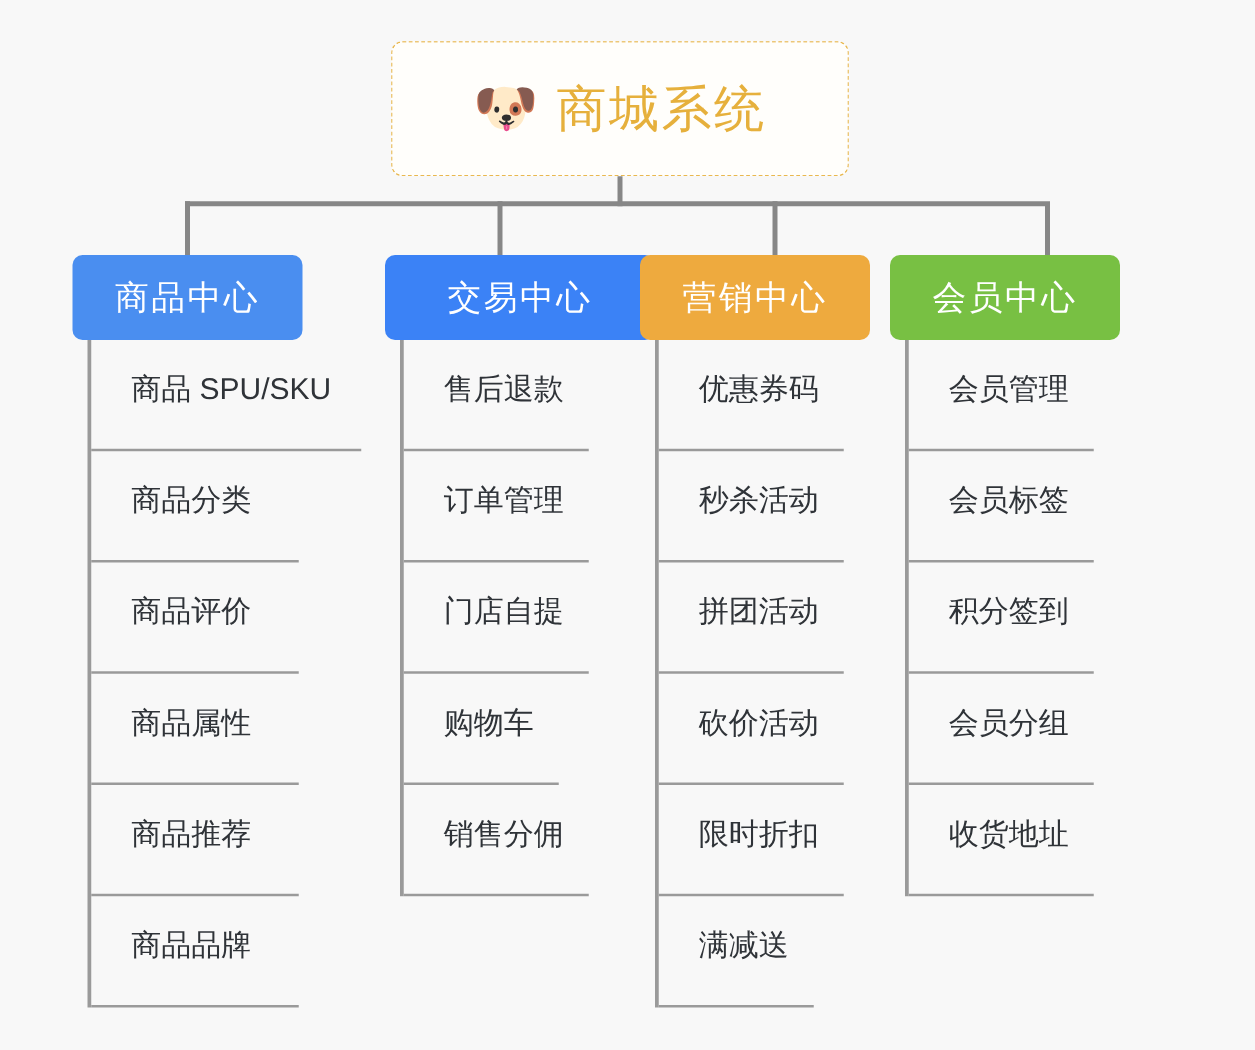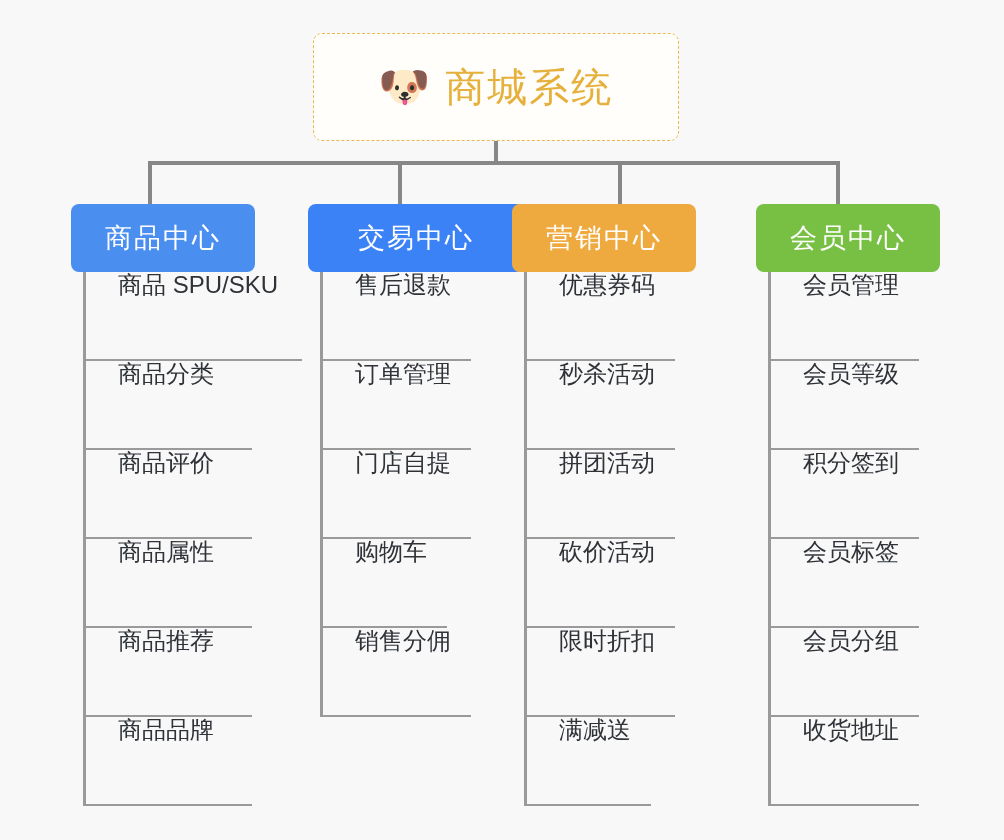--- a/index.html
+++ b/index.html
@@ -96,21 +96,21 @@
     position: relative;
     margin-left: 12px;
     padding-left: 0;
     border-left: 3px solid #9a9a9a;
   }
   .leaf {
     position: relative;
     height: 89px;
     box-sizing: border-box;
     display: flex;
-    align-items: flex-start;
+    align-items: center;
   }
   .leaf-underline {
     position: absolute;
     left: 0;
     bottom: 0;
     height: 2px;
     background: #9a9a9a;
   }
   .leaf-label {
     position: relative;
@@ -134,21 +134,21 @@
   <div class="conn-stem"></div>
   <div class="conn-bus"></div>
   <div id="drops">
       <div class="conn-drop" style="left: 148px;"></div>
       <div class="conn-drop" style="left: 398px;"></div>
       <div class="conn-drop" style="left: 618px;"></div>
       <div class="conn-drop" style="left: 836px;"></div>
     </div>
 
   <div id="columns">
-      <div class="column" style="left: 71px; width: 184px;">
+      <div class="column" style="left: 58px; width: 184px;">
         <div class="col-header" style="background: rgb(74, 142, 240); width: 184px;">
           <span>商品中心</span>
         </div>
         <div class="leaf-list">
           <div class="leaf">
             <span class="leaf-label">商品 SPU/SKU</span>
             <div class="leaf-underline" style="width: 216px;"></div>
           </div>
           <div class="leaf">
             <span class="leaf-label">商品分类</span>
@@ -223,42 +223,38 @@
           <div class="leaf">
             <span class="leaf-label">限时折扣</span>
             <div class="leaf-underline" style="width: 148px;"></div>
           </div>
           <div class="leaf">
             <span class="leaf-label">满减送</span>
             <div class="leaf-underline" style="width: 124px;"></div>
           </div>
         </div>
       </div>
-      <div class="column" style="left: 756px; width: 184px;">
+      <div class="column" style="left: 712px; width: 184px;">
         <div class="col-header" style="background: rgb(120, 192, 67); width: 184px;">
           <span>会员中心</span>
         </div>
         <div class="leaf-list">
           <div class="leaf">
             <span class="leaf-label">会员管理</span>
             <div class="leaf-underline" style="width: 148px;"></div>
           </div>
           <div class="leaf">
-            <span class="leaf-label">会员等级</span>
+            <span class="leaf-label">会员标签</span>
             <div class="leaf-underline" style="width: 148px;"></div>
           </div>
           <div class="leaf">
             <span class="leaf-label">积分签到</span>
             <div class="leaf-underline" style="width: 148px;"></div>
           </div>
           <div class="leaf">
-            <span class="leaf-label">会员标签</span>
-            <div class="leaf-underline" style="width: 148px;"></div>
-          </div>
-          <div class="leaf">
             <span class="leaf-label">会员分组</span>
             <div class="leaf-underline" style="width: 148px;"></div>
           </div>
           <div class="leaf">
             <span class="leaf-label">收货地址</span>
             <div class="leaf-underline" style="width: 148px;"></div>
           </div>
         </div>
       </div>
     </div>

